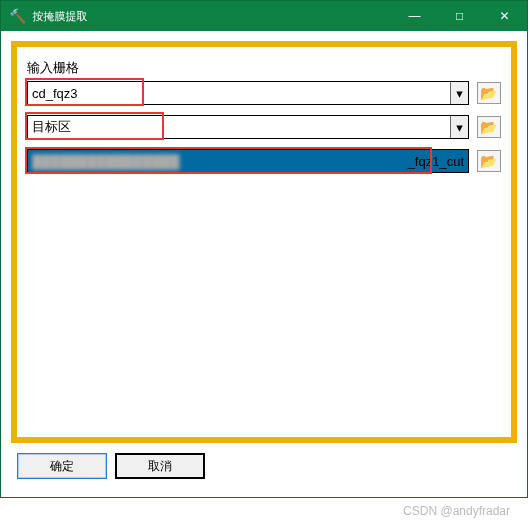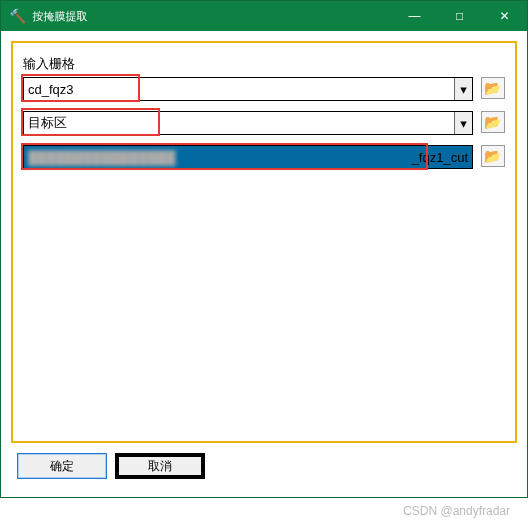--- a/index.html
+++ b/index.html
@@ -51,36 +51,37 @@
       color: white;
       cursor: pointer;
     }
     .content {
       flex: 1;
       padding: 10px;
       display: flex;
       flex-direction: column;
     }
     .form-area {
-      border: 2px solid #eab308;
+      border: 6px solid #eab308;
       flex: 1;
       padding: 12px 10px 10px 10px;
       position: relative;
     }
     .field-group {
       margin-bottom: 10px;
     }
     .field-label {
       font-size: 13px;
       color: #000;
       margin-bottom: 4px;
       display: block;
     }
     .field-row {
       display: flex;
+      align-items: center;
       gap: 8px;
     }
     .input-wrap {
       flex: 1;
       display: flex;
       align-items: center;
       position: relative;
     }
     .combo {
       flex: 1;
@@ -135,21 +136,21 @@
       font-size: 14px;
     }
     .button-row {
       display: flex;
       gap: 8px;
       padding: 10px 6px 8px 6px;
       justify-content: flex-start;
     }
     .btn {
       height: 26px;
-      border: 4px solid #000000;
+      border: 2px solid #000000;
       background: #f0f0f0;
       font-size: 12px;
       padding: 0 20px;
       cursor: pointer;
       display: flex;
       align-items: center;
       justify-content: center;
       min-width: 90px;
     }
     .btn.primary {

